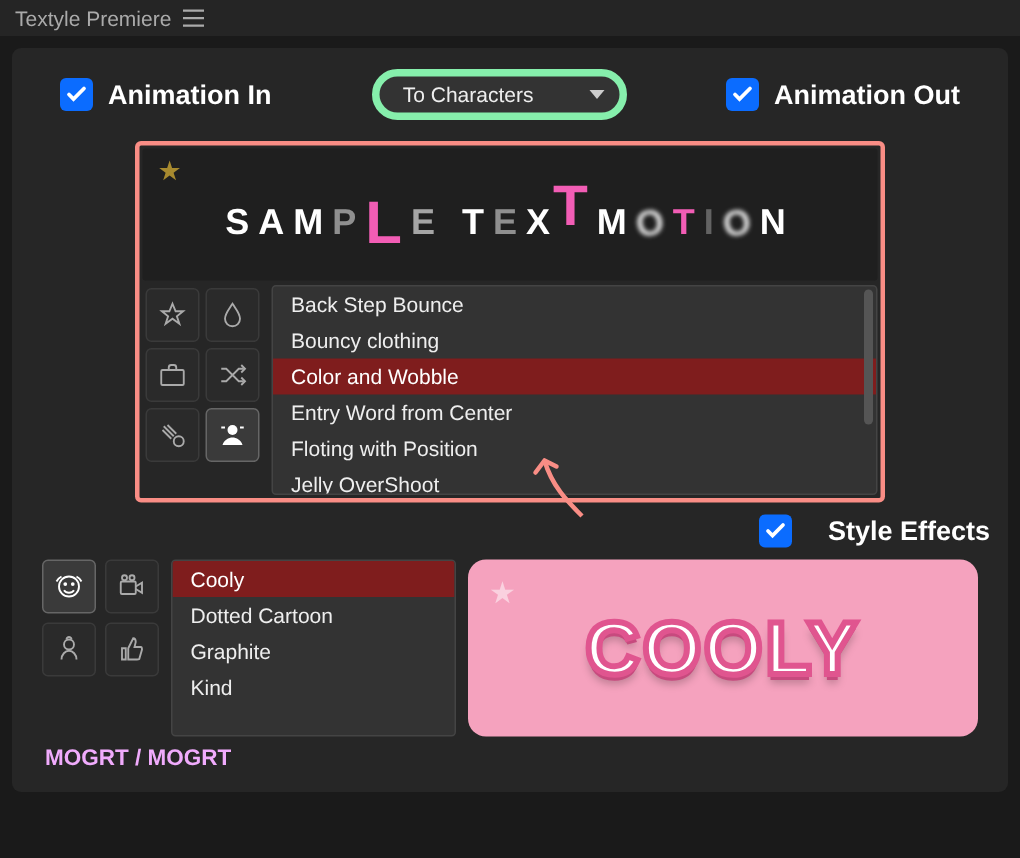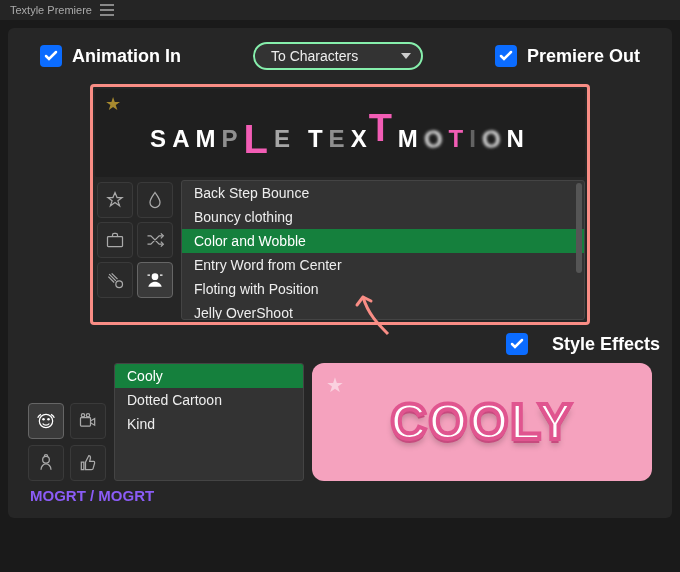--- a/index.html
+++ b/index.html
@@ -8,21 +8,21 @@
     background: #1a1a1a;
     font-family: "Segoe UI", Arial, sans-serif;
     color: #e8e8e8;
     overflow: hidden;
     position: relative;
     font-size: 13px;
   }
   .titlebar {
     display: flex; align-items: center;
     padding: 4px 10px;
-    font-size: 11px; color: #aaa;
+    font-size: 14px; color: #aaa;
     gap: 8px;
     background: #252525;
   }
   .burger { display: inline-block; width: 14px; }
   .burger svg { display:block; }
   .panel {
     background: #262626;
     border-radius: 6px;
     margin: 8px;
     padding: 8px 12px 14px 12px;
@@ -36,21 +36,21 @@
     background: #0b6cff;
     border-radius: 4px;
     display: flex; align-items: center; justify-content: center;
     cursor: pointer;
   }
   .chk svg { width: 16px; height: 16px; }
   .lbl { font-size: 18px; font-weight: 700; color: #fff; }
   .spacer { flex: 1; }
   .sel {
     background: #333;
-    border: 2px solid #86efac;
+    border: 5px solid #86efac;
     border-radius: 18px;
     padding: 4px 30px 4px 16px;
     color: #eee; font-size: 14px;
     position: relative;
     cursor: pointer;
     min-width: 170px;
   }
   .sel::after {
     content: "";
     position: absolute; right: 10px; top: 50%;
@@ -122,33 +122,33 @@
   .listbox .scrollbar {
     position: absolute; right: 2px; top: 2px;
     width: 6px; height: 90px;
     background: #555; border-radius: 3px;
   }
   .li {
     padding: 4px 12px;
     font-size: 14px; color: #eee;
     cursor: pointer;
   }
-  .li.sel-row { background: #15803d; color: #fff; }
+  .li.sel-row { background: #7f1d1d; color: #fff; }
   .arrow-annot {
     position: absolute;
     color: #f98d85;
     pointer-events: none;
   }
   .row-center {
     display: flex; align-items: center; justify-content: flex-end;
     gap: 24px;
     margin: 8px 0 8px 0;
   }
   .style-row {
-    display: flex; gap: 8px; align-items: flex-end;
+    display: flex; gap: 8px; align-items: flex-start;
     padding: 0 8px;
   }
   .icon-col2 {
     display: grid; grid-template-columns: 36px 36px;
     grid-auto-rows: 36px; gap: 6px;
   }
   .style-list {
     width: 190px;
     background: #333;
     border: 1px solid #444;
@@ -181,21 +181,21 @@
     padding: 6px 10px 0 10px;
   }
   .btn-primary {
     background: #1e66ff;
     color: #fff; font-weight: 700;
     padding: 8px 16px;
     border-radius: 6px;
     font-size: 14px;
     cursor: pointer;
   }
-  .mogrt { font-weight:700; font-size: 15px; color: #8b5cf6; }
+  .mogrt { font-weight:700; font-size: 15px; color: #f0abfc; }
 </style>
 </head>
 <body>
 
 <div class="titlebar">
   <span>Textyle Premiere</span>
   <span class="burger">
     <svg viewBox="0 0 14 12">
         <path d="M0 1h14M0 6h14M0 11h14" stroke="#aaa" stroke-width="1.5"></path>
       </svg>
@@ -214,21 +214,21 @@
     <span class="spacer"></span>
     <div class="sel">
       <span>To Characters</span>
     </div>
     <span class="spacer"></span>
     <div class="chk">
       <svg viewBox="0 0 16 16">
           <path d="M3 8l3 3 7-7" stroke="#fff" stroke-width="2.5" fill="none" stroke-linecap="round"></path>
         </svg>
     </div>
-    <span class="lbl">Premiere Out</span>
+    <span class="lbl">Animation Out</span>
   </div>
 
   <div class="highlight-box">
     <div class="preview">
       <span class="star">★</span>
       <div class="sample-text">
         <span>S</span>
           <span>A</span>
           <span>M</span>
           <span class="c-fade">P</span>
@@ -343,20 +343,21 @@
       <div class="ibtn">
           <svg viewBox="0 0 24 24">
             <path d="M4 20V11h3v9H4zm5 0V11l4-8c1 0 2 1 2 3l-1 4h5c1 0 1 1 1 2l-2 7c0 1-1 1-2 1H9z" fill="none" stroke="currentColor" stroke-width="1.5"></path>
           </svg>
         </div>
     </div>
 
     <div class="style-list">
       <div class="li sel-row">Cooly</div>
       <div class="li">Dotted Cartoon</div>
+      <div class="li">Graphite</div>
       <div class="li">Kind</div>
     </div>
 
     <div class="style-preview">
       <span class="star2">★</span>
       <span class="cooly">COOLY</span>
     </div>
   </div>
 
   <div class="bottom-row">

